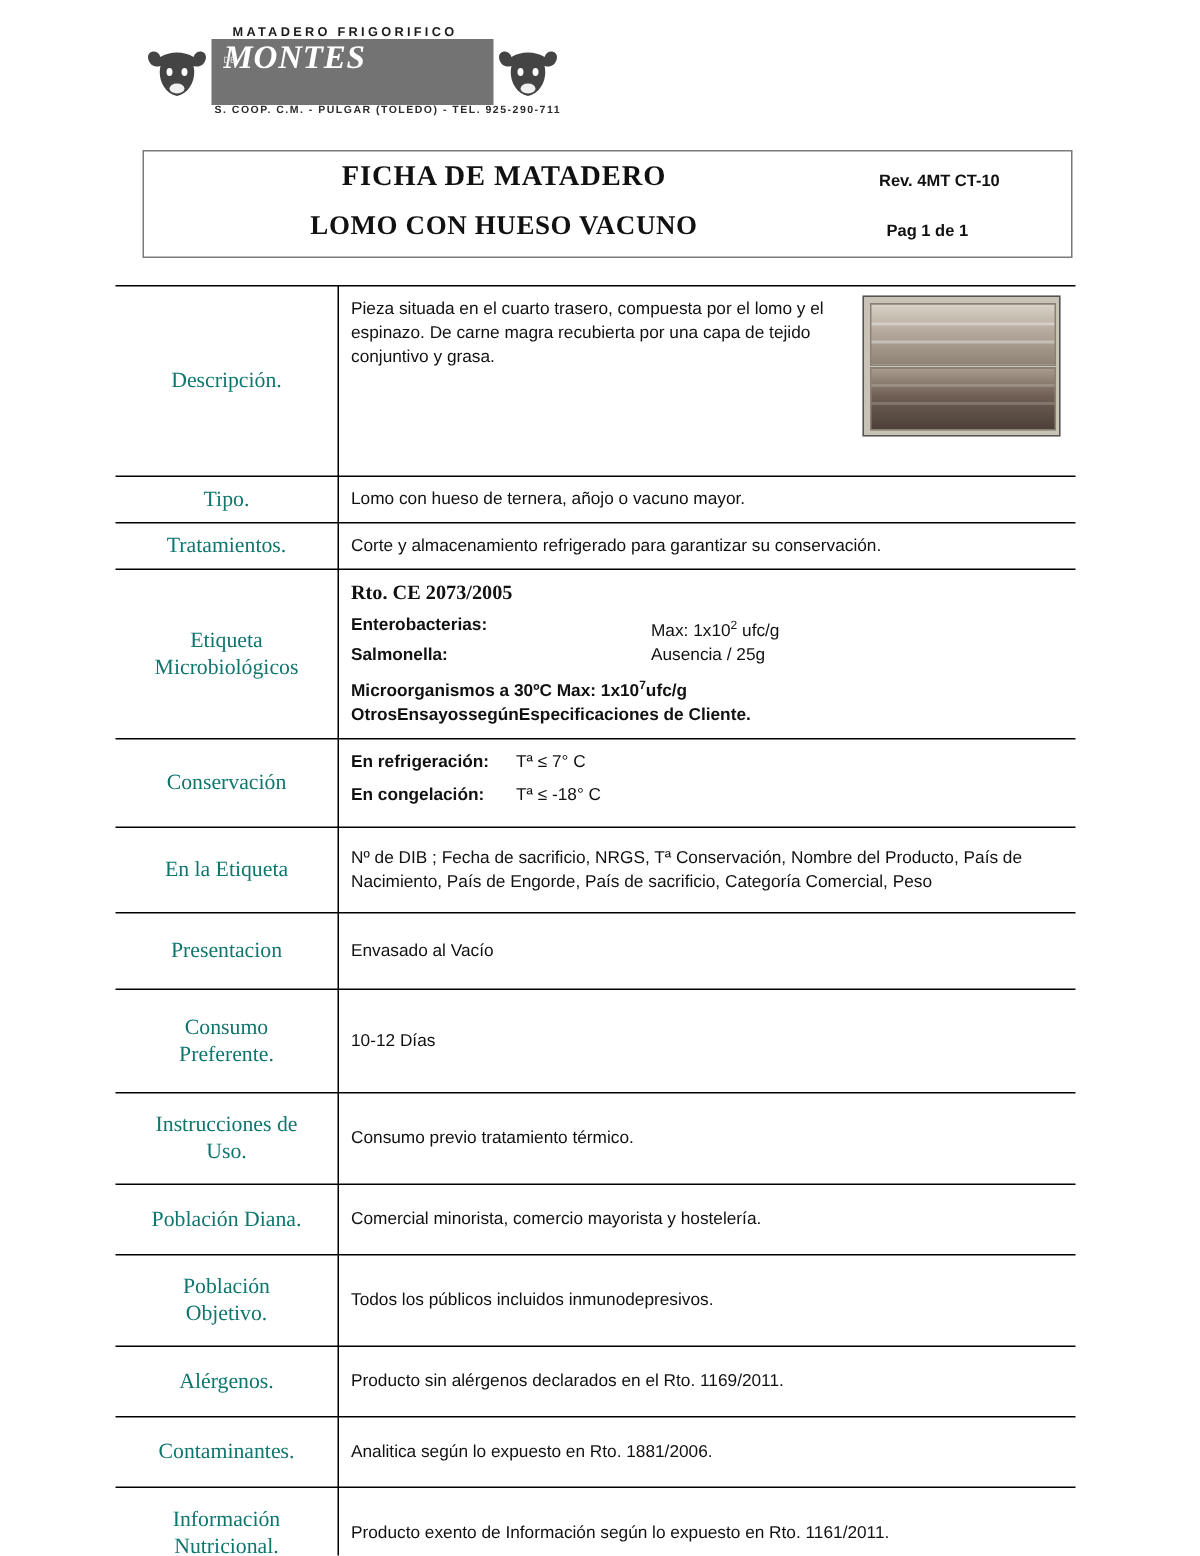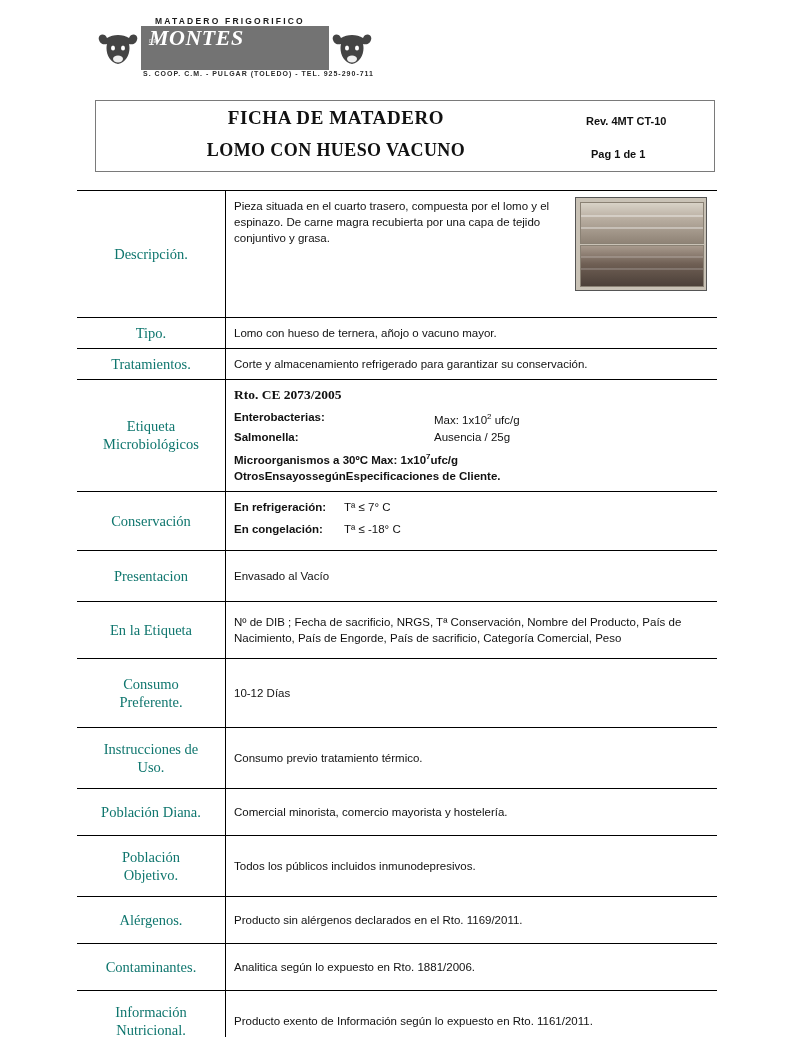--- a/index.html
+++ b/index.html
@@ -334,27 +334,27 @@
             <span class="cons-val">Tª ≤ 7° C</span>
           </div>
           <div class="cons-line">
             <b>En congelación:</b>
             <span class="cons-val">Tª ≤ -18° C</span>
           </div>
         </td>
       </tr>
 
       <tr>
+        <td class="lbl">En la Etiqueta</td>
+        <td class="val" style="padding-top:12px;padding-bottom:12px;">Nº de DIB ; Fecha de sacrificio, NRGS, Tª Conservación, Nombre del Producto, País de Nacimiento, País de Engorde, País de sacrificio, Categoría Comercial, Peso</td>
+      </tr>
+
+      <tr>
         <td class="lbl" style="padding:16px 4px;">Presentacion</td>
         <td class="val">Envasado al Vacío</td>
-      </tr>
-
-      <tr>
-        <td class="lbl">En la Etiqueta</td>
-        <td class="val" style="padding-top:12px;padding-bottom:12px;">Nº de DIB ; Fecha de sacrificio, NRGS, Tª Conservación, Nombre del Producto, País de Nacimiento, País de Engorde, País de sacrificio, Categoría Comercial, Peso</td>
       </tr>
 
       <tr>
         <td class="lbl" style="padding:16px 4px;">
           <div>Consumo</div>
           <div>Preferente.</div>
         </td>
         <td class="val">10-12 Días</td>
       </tr>
 

